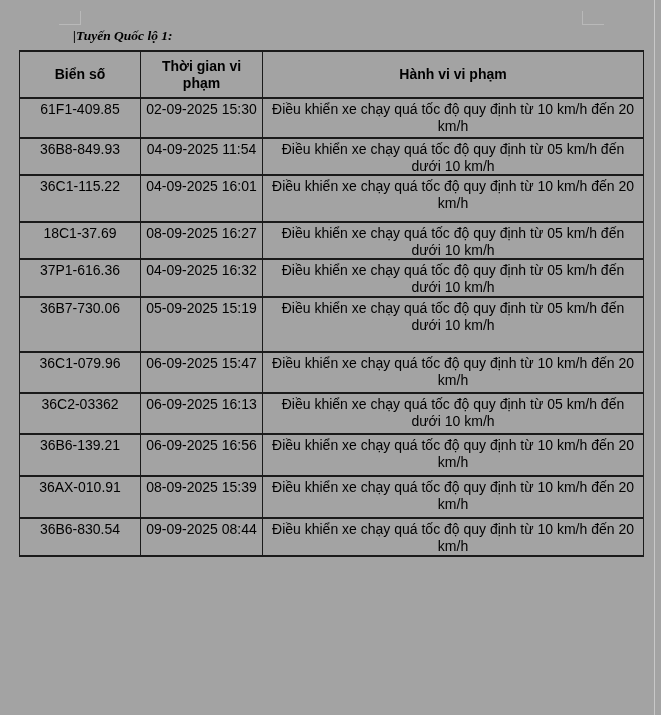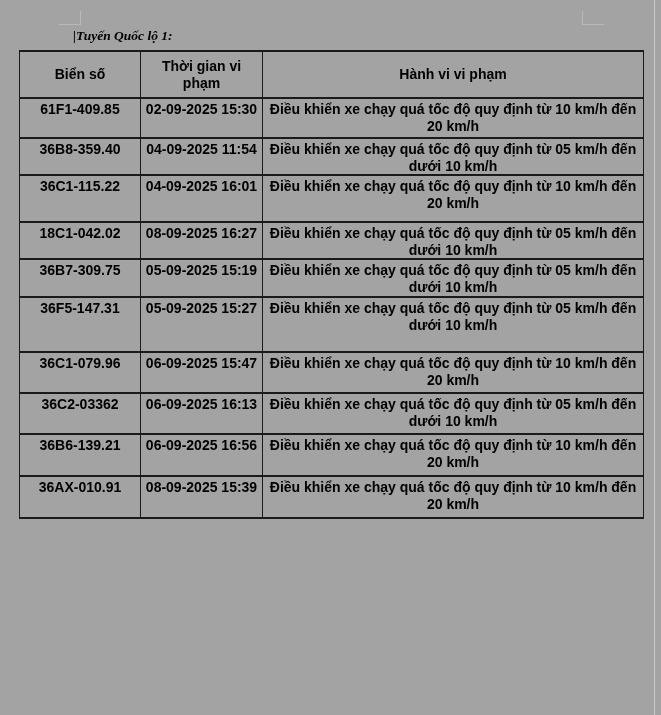--- a/index.html
+++ b/index.html
@@ -68,21 +68,20 @@
   table.violations th,
   table.violations td {
     border: 1px solid #1a1a1a;
     border-top-width: 2px;
     border-bottom-width: 2px;
     vertical-align: top;
     text-align: center;
     padding: 2px 4px 0 4px;
     line-height: 1.18;
     overflow: hidden;
-    font-weight: bold;
   }
   table.violations th {
     font-weight: bold;
     vertical-align: middle;
     padding-top: 4px;
     padding-bottom: 4px;
   }
   thead tr { height: 47px; }
   tbody tr:nth-child(1)  { height: 40px; }
   tbody tr:nth-child(2)  { height: 37px; }
@@ -125,42 +124,42 @@
       </tr>
     </thead>
     <tbody>
 
     <tr>
           <td>61F1-409.85</td>
           <td>02-09-2025 15:30</td>
           <td>Điều khiển xe chạy quá tốc độ quy định từ 10 km/h đến 20 km/h</td>
         </tr>
         <tr>
-          <td>36B8-359.40</td>
+          <td>36B8-849.93</td>
           <td>04-09-2025 11:54</td>
           <td>Điều khiển xe chạy quá tốc độ quy định từ 05 km/h đến dưới 10 km/h</td>
         </tr>
         <tr>
           <td>36C1-115.22</td>
           <td>04-09-2025 16:01</td>
           <td>Điều khiển xe chạy quá tốc độ quy định từ 10 km/h đến 20 km/h</td>
         </tr>
         <tr>
-          <td>18C1-042.02</td>
+          <td>18C1-37.69</td>
           <td>08-09-2025 16:27</td>
           <td>Điều khiển xe chạy quá tốc độ quy định từ 05 km/h đến dưới 10 km/h</td>
         </tr>
         <tr>
-          <td>36B7-309.75</td>
-          <td>05-09-2025 15:19</td>
+          <td>37P1-616.36</td>
+          <td>04-09-2025 16:32</td>
           <td>Điều khiển xe chạy quá tốc độ quy định từ 05 km/h đến dưới 10 km/h</td>
         </tr>
         <tr>
-          <td>36F5-147.31</td>
-          <td>05-09-2025 15:27</td>
+          <td>36B7-730.06</td>
+          <td>05-09-2025 15:19</td>
           <td>Điều khiển xe chạy quá tốc độ quy định từ 05 km/h đến dưới 10 km/h</td>
         </tr>
         <tr>
           <td>36C1-079.96</td>
           <td>06-09-2025 15:47</td>
           <td>Điều khiển xe chạy quá tốc độ quy định từ 10 km/h đến 20 km/h</td>
         </tr>
         <tr>
           <td>36C2-03362</td>
           <td>06-09-2025 16:13</td>
@@ -169,16 +168,21 @@
         <tr>
           <td>36B6-139.21</td>
           <td>06-09-2025 16:56</td>
           <td>Điều khiển xe chạy quá tốc độ quy định từ 10 km/h đến 20 km/h</td>
         </tr>
         <tr>
           <td>36AX-010.91</td>
           <td>08-09-2025 15:39</td>
           <td>Điều khiển xe chạy quá tốc độ quy định từ 10 km/h đến 20 km/h</td>
         </tr>
+        <tr>
+          <td>36B6-830.54</td>
+          <td>09-09-2025 08:44</td>
+          <td>Điều khiển xe chạy quá tốc độ quy định từ 10 km/h đến 20 km/h</td>
+        </tr>
       </tbody>
   </table>
 
 </div>
 
 </body></html>

